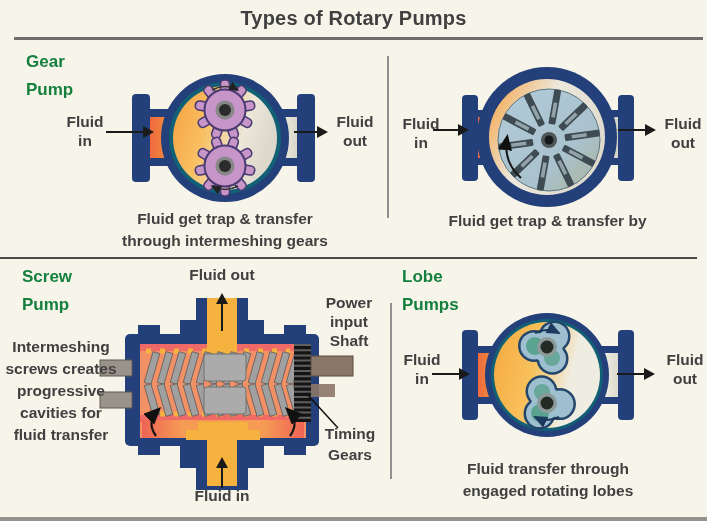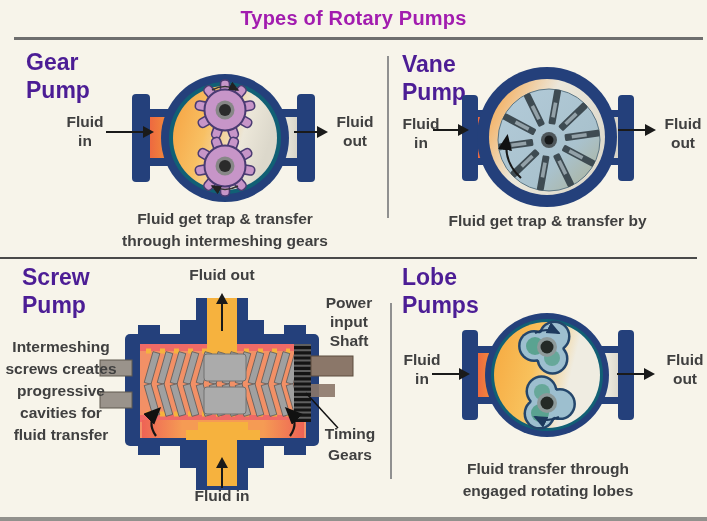--- a/index.html
+++ b/index.html
@@ -1,21 +1,21 @@
 <!DOCTYPE html>
 <html><head>
 <meta charset="utf-8">
 <style>
   html,body{margin:0;padding:0;}
   body{font-family:"Liberation Sans",sans-serif;}
   .canvas{position:relative;width:707px;height:521px;background:#f7f4ea;overflow:hidden;}
   .abs{position:absolute;}
-  .page-title{top:7px;left:0;width:707px;text-align:center;font-size:20px;font-weight:bold;color:#a21caf;letter-spacing:.2px;}
+  .page-title{top:7px;left:0;width:707px;text-align:center;font-size:20px;font-weight:bold;color:#404040;letter-spacing:.2px;}
   .rule{background:#6e6e6e;}
-  .pname{font-size:23px;font-weight:bold;color:#4c1d95;line-height:28px;}
+  .pname{font-size:17px;font-weight:bold;color:#15803d;line-height:28px;}
   .teal{color:#404040;font-weight:bold;}
   .fluid{font-size:15.5px;line-height:19px;text-align:center;}
   .caption{font-size:15.5px;line-height:22px;text-align:center;}
   .desc{font-size:15.5px;line-height:22px;text-align:center;}
   .sidelab{font-size:15.5px;line-height:19px;text-align:center;}
   .harrow{position:absolute;height:2px;background:#1a1a1a;}
   .harrow::after{content:"";position:absolute;right:-10px;top:-5px;width:0;height:0;
     border-top:6px solid transparent;border-bottom:6px solid transparent;border-left:11px solid #1a1a1a;}
   .varrow{position:absolute;width:2px;background:#1a1a1a;}
   .varrow::after{content:"";position:absolute;top:-10px;left:-5px;width:0;height:0;
@@ -108,21 +108,20 @@
 
   <div class="abs teal fluid" style="left:58px;top:112px;width:54px;">Fluid in</div>
   <div class="harrow" style="left:106px;top:131px;width:38px;"></div>
   <div class="abs teal fluid" style="left:327px;top:112px;width:56px;">Fluid out</div>
   <div class="harrow" style="left:294px;top:131px;width:24px;"></div>
   <div class="abs teal caption" style="left:88px;top:208px;width:274px;">
     <div>Fluid get trap &amp; transfer</div>
     <div>through intermeshing gears</div>
   </div>
 
-  <div class="abs pname" style="left:402px;top:50px;width:66px;">Vane Pump</div>
 
   <svg class="abs" style="left:458px;top:64px;" width="180" height="148" viewBox="0 0 180 148">
     <defs>
       <linearGradient id="vIn" x1="0" y1="0" x2="1" y2="0">
           <stop offset="0" stop-color="#e94e44"></stop>
           <stop offset="1" stop-color="#f6a03f"></stop>
         </linearGradient>
       <linearGradient id="vOut" x1="0" y1="0" x2="1" y2="0">
           <stop offset="0" stop-color="#f1eee3"></stop>
           <stop offset="1" stop-color="#c9c6ba"></stop>

